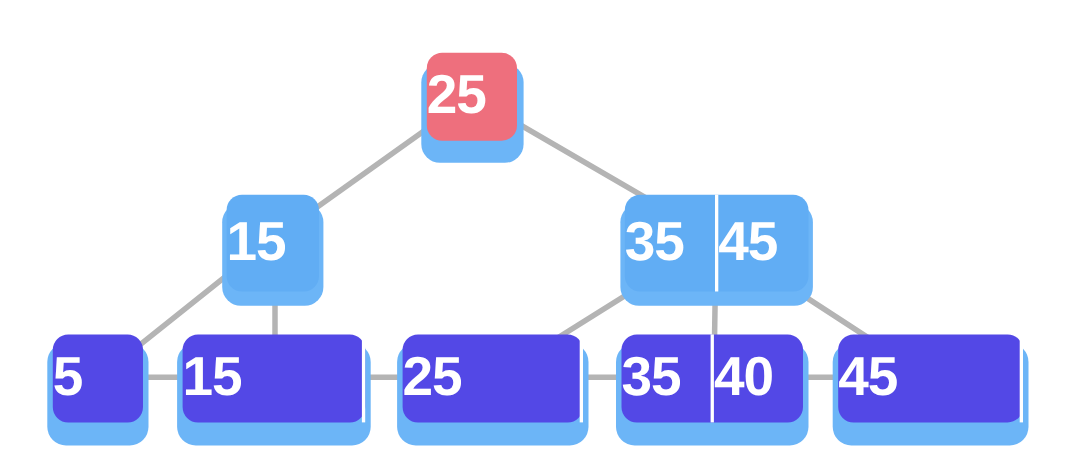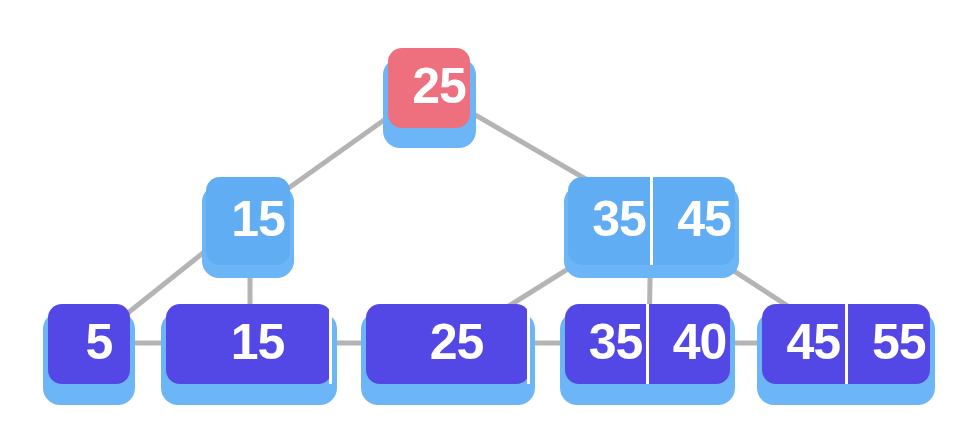--- a/index.html
+++ b/index.html
@@ -34,24 +34,23 @@
     color:var(--key-text,#ffffff);
     font-weight:700;
     font-size:50px;
     letter-spacing:-1px;
   }
   .face.root{background:var(--root-fill,#ee6f7d);}
   .face.internal{background:var(--internal-fill,#61adf4);}
   .face.leaf{background:var(--leaf-fill,#5348e6);}
   .key{
     flex:1;
-    text-align:center;
+    text-align:left;
     line-height:1;
     padding-bottom:4px;
-    margin-left:20px;
   }
   .divider{
     width:3px;
     align-self:stretch;
     background:#ffffff;
     flex:0 0 3px;
   }
 </style>
 </head>
 <body>
@@ -122,17 +121,16 @@
       <div class="divider"></div>
       <span class="key">40</span>
     </div>
   </div>
 
   <div class="node leaf-node" style="left:762px;top:304px;width:168px;height:80px">
     <div class="underlay"></div>
     <div class="face leaf">
       <span class="key">45</span>
       <div class="divider"></div>
-      <span class="key">55</span>
     </div>
   </div>
 
 </div>
 
 </body></html>

